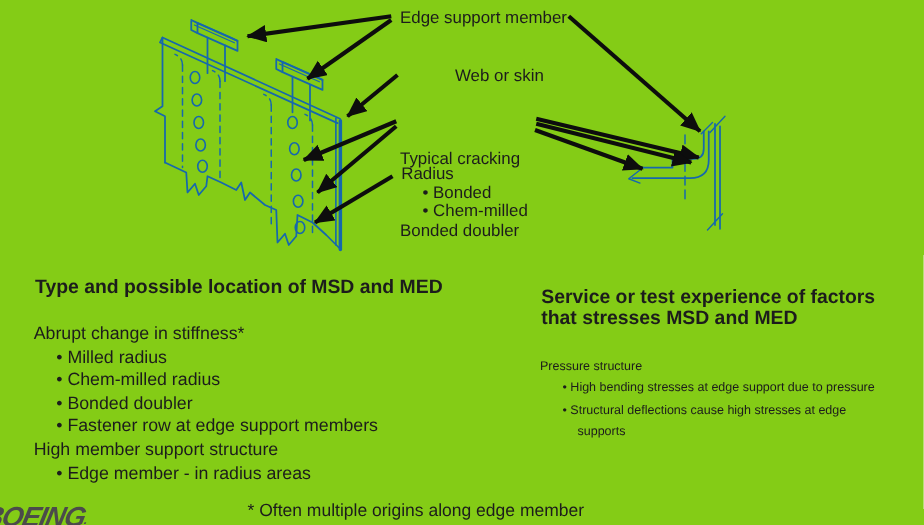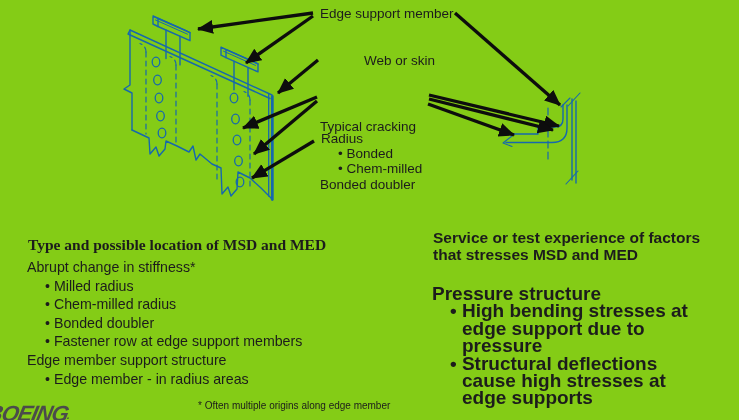--- a/index.html
+++ b/index.html
@@ -3,27 +3,27 @@
 <meta charset="utf-8">
 <style>
   html,body{margin:0;padding:0;background:#fff;}
   .stage{position:relative;width:739px;height:420px;background:#84cc16;overflow:hidden;
          font-family:"Liberation Sans",sans-serif;color:#1c1c1c;}
   .stage svg{position:absolute;left:0;top:0;}
   .abs{position:absolute;white-space:nowrap;}
   .callout{font-size:13.5px;line-height:15px;}
   .heading{font-size:15.5px;font-weight:bold;line-height:17px;}
   .bodytext{font-size:14.2px;line-height:18.6px;}
-  .bodytext-r{font-size:19px;line-height:17.4px;font-weight:bold;}
+  .bodytext-r{font-size:10px;line-height:17.4px;}
   .b{padding-left:30px;text-indent:-12px;}
   .b::before{content:"\2022\00a0";}
   .b-s{padding-left:9px;text-indent:0;}
   .b-s::before{content:"\2022\00a0";}
   .wrap{white-space:normal;width:242px;}
-  .footnote{font-size:10px;}
+  .footnote{font-size:14px;}
   .logo{font-size:22px;font-weight:900;font-style:italic;color:#4b4b4b;
         letter-spacing:-1px;transform:skewX(-12deg);}
   .logo .mark{font-size:10px;vertical-align:2px;}
 </style>
 </head>
 <body>
 
 <div class="stage">
 
   <svg width="739" height="420" viewBox="0 0 739 420">
@@ -109,28 +109,28 @@
   </svg>
 
   <div class="abs callout" style="left:320px;top:6px;">Edge support member</div>
   <div class="abs callout" style="left:321px;top:53px;margin-left:43px;">Web or skin</div>
   <div class="abs callout" style="left:320px;top:91px;margin-top:28px;">Typical cracking</div>
   <div class="abs callout" style="left:321px;top:131px;">Radius</div>
   <div class="abs callout b-s" style="left:329px;top:146px;"><span>Bonded</span></div>
   <div class="abs callout b-s" style="left:329px;top:161px;"><span>Chem-milled</span></div>
   <div class="abs callout" style="left:320px;top:177px;">Bonded doubler</div>
 
-  <div class="abs heading" style="left:28px;top:236px;font-family:Liberation Serif, serif;">Type and possible location of MSD and MED</div>
+  <div class="abs heading" style="left:28px;top:221px;">Type and possible location of MSD and MED</div>
   <div class="abs bodytext" style="left:27px;top:258px;">
     <div>Abrupt change in stiffness*</div>
     <div class="b">Milled radius</div>
     <div class="b">Chem-milled radius</div>
     <div class="b">Bonded doubler</div>
     <div class="b">Fastener row at edge support members</div>
-    <div>Edge member support structure</div>
+    <div>High member support structure</div>
     <div class="b">Edge member - in radius areas</div>
   </div>
 
   <div class="abs heading" style="left:433px;top:229px;">
     <div>Service or test experience of factors</div>
     <div>that stresses MSD and MED</div>
   </div>
   <div class="abs bodytext-r" style="left:432px;top:285px;">
     <div>Pressure structure</div>
     <div class="b wrap">High bending stresses at edge support due to pressure</div>

